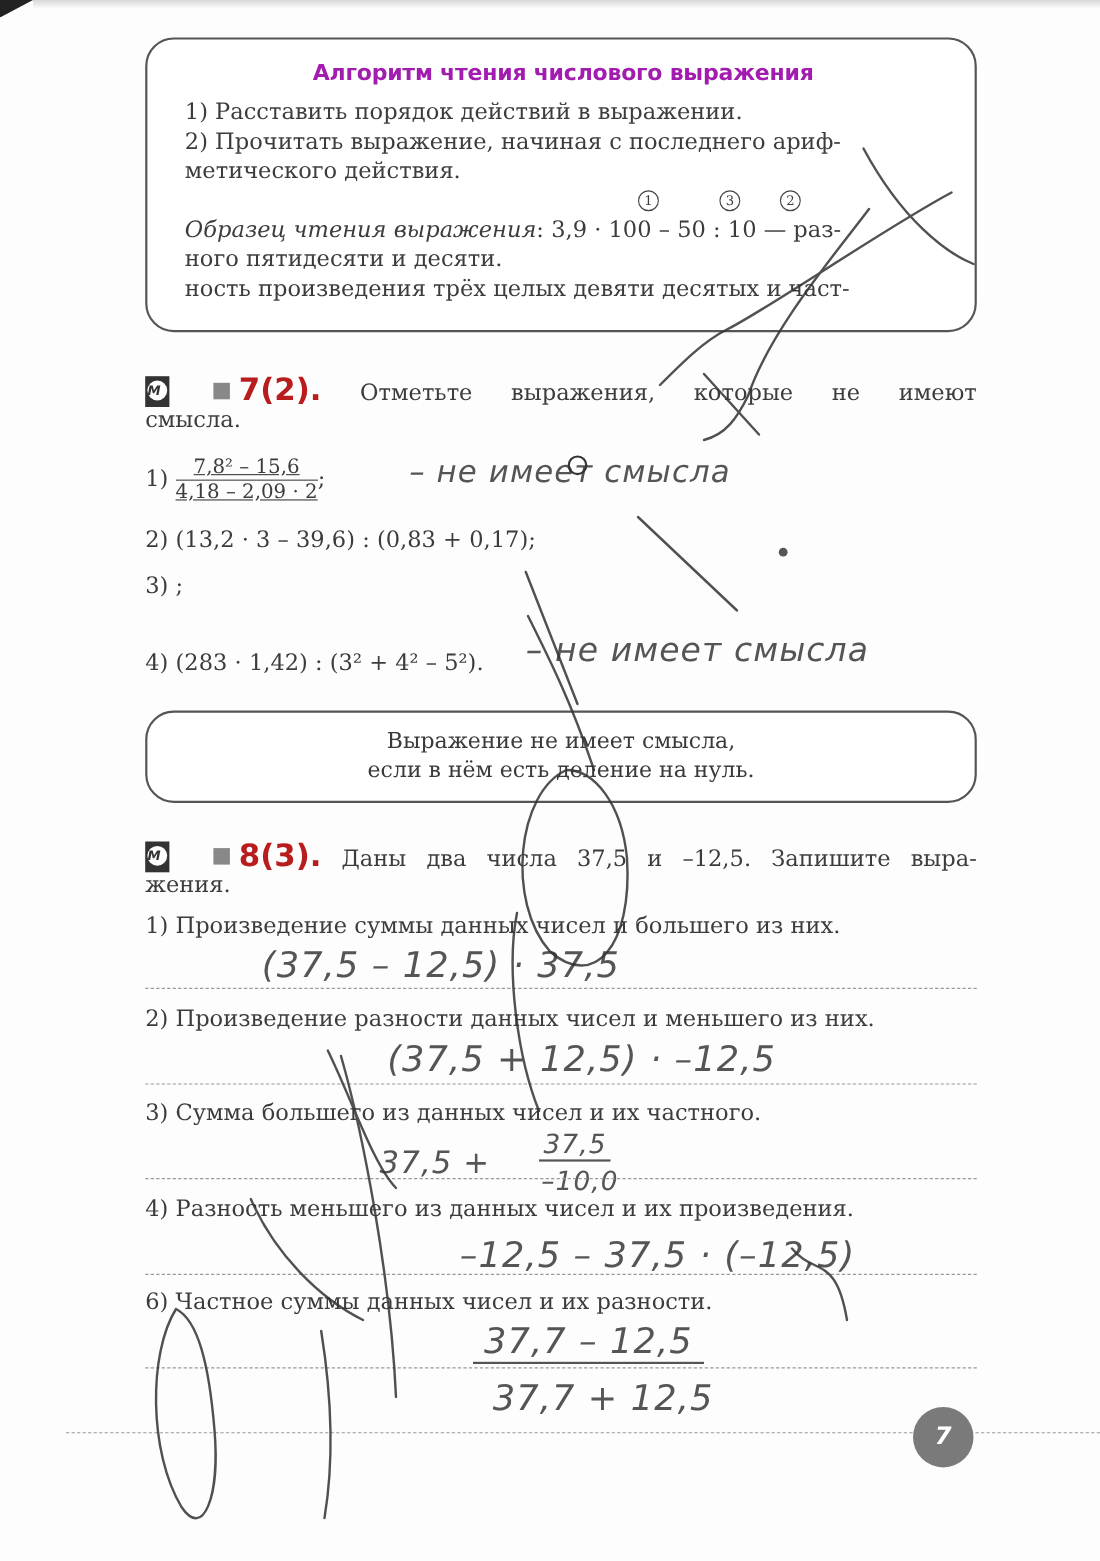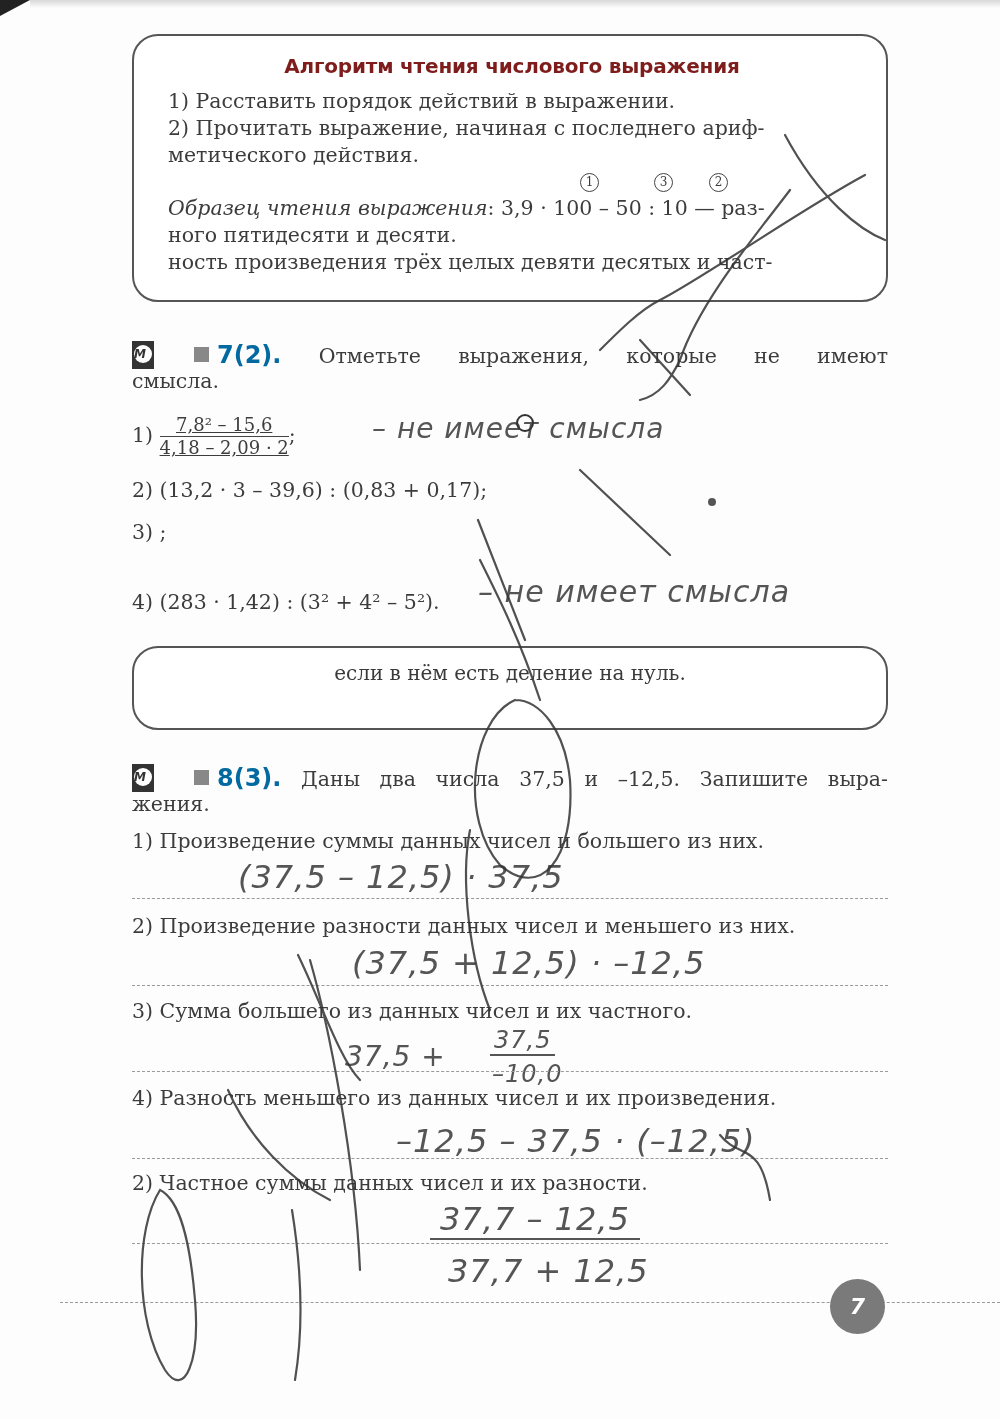--- a/index.html
+++ b/index.html
@@ -9,40 +9,40 @@
     font-family:"DejaVu Serif", "Liberation Serif", serif;
   }
   .corner { position:absolute; left:0; top:0; width:30px; height:16px; background:#222; clip-path:polygon(0 0,100% 0,0 100%); }
   .topshade { position:absolute; left:30px; top:0; width:970px; height:8px; background:linear-gradient(#d8d8d8,#fdfdfd); }
   .box {
     position:absolute; border:2.5px solid #555; border-radius:26px; background:#fff; box-sizing:border-box;
   }
   .algo { left:132px; top:34px; width:756px; height:268px; padding:18px 30px 0 34px; }
   .algo-title {
     font-family:"DejaVu Sans", "Liberation Sans", sans-serif; font-weight:bold; font-size:20px;
-    text-align:center; color:#7f1d1d; letter-spacing:-0.2px; margin-bottom:10px;
+    text-align:center; color:#a21caf; letter-spacing:-0.2px; margin-bottom:10px;
   }
   .p { font-size:20.5px; line-height:27px; color:#3c3c3c; }
   .sample { margin-top:26px; position:relative; }
   .it { font-style:italic;margin-top:11px; }
   .circ {
     position:absolute; top:-22px; width:17px; height:17px; border:1.3px solid #444; border-radius:50%;
     font-size:12px; line-height:17px; text-align:center;
   }
   .task { position:absolute; left:132px; width:756px; font-size:20.5px; line-height:27px; color:#3c3c3c; }
   .mbadge {
     display:inline-block; width:22px; height:28px; background:#333; color:#fff; vertical-align:-6px;
     position:relative; margin-right:40px;
   }
   .mbadge span {
     position:absolute; left:2px; top:4px; width:18px; height:18px; border-radius:50%; background:#fff; color:#333;
     font-family:"DejaVu Sans", sans-serif; font-weight:bold; font-style:italic; font-size:12px; line-height:18px; text-align:center;
   }
   .sq { display:inline-block; width:15px; height:15px; background:#888; margin-right:8px; vertical-align:1px; }
-  .tnum { font-family:"DejaVu Sans", "Liberation Sans", sans-serif; font-weight:bold; font-size:24px; color:#0369a1; }
+  .tnum { font-family:"DejaVu Sans", "Liberation Sans", sans-serif; font-weight:bold; font-size:28px; color:#b91c1c; }
   .justify { text-align:justify; text-align-last:justify; }
   .frac { display:inline-block; vertical-align:middle; text-align:center; font-size:18px; line-height:22px;text-decoration:underline; }
   .frac .num { border-bottom:1.5px solid #444; padding:0 2px; }
   .item { position:absolute; left:132px; font-size:20.5px; color:#3c3c3c; white-space:nowrap; }
   .hand {
     position:absolute; font-family:"DejaVu Sans", sans-serif; font-style:italic; color:#555; font-weight:300;
     white-space:nowrap; letter-spacing:1px;
   }
   .rule { position:absolute; left:132px; width:756px; height:0; border-top:1.4px dashed #9a9a9a; }
   .rule.wide { left:60px; width:940px; }
@@ -97,20 +97,21 @@
   <span>3)</span>
   <span>;</span>
 </div>
 
 <div class="item" style="top:590px">
   <span>4)</span> <span>(283 · 1,42) : (3² + 4² – 5²).</span>
 </div>
 <div class="hand" style="left:478px; top:574px; font-size:30px;">– не имеет смысла</div>
 
 <div class="box note">
+  <div>Выражение не имеет смысла,</div>
   <div>если в нём есть деление на нуль.</div>
 </div>
 
 <div class="task justify" style="top:764px">
   <span class="mbadge"><span>М</span></span><span class="sq"></span><span class="tnum">8(3).</span> <span>Даны два числа 37,5 и –12,5. Запишите выра-</span>
 </div>
 <div class="task" style="top:791px">жения.</div>
 
 <div class="item" style="top:829px">1) Произведение суммы данных чисел и большего из них.</div>
 <div class="hand" style="left:238px; top:858px; font-size:32px;">(37,5 – 12,5) · 37,5</div>
@@ -120,24 +121,24 @@
 <div class="hand" style="left:352px; top:944px; font-size:32px;">(37,5 + 12,5) · –12,5</div>
 <div class="rule" style="top:985px"></div>
 
 <div class="item" style="top:999px">3) Сумма большего из данных чисел и их частного.</div>
 <div class="hand" style="left:345px; top:1040px; font-size:28px;">37,5 +</div>
 <div class="hand" style="left:490px; top:1026px; font-size:24px; border-bottom:2px solid #555; padding:0 4px;">37,5</div>
 <div class="hand" style="left:492px; top:1060px; font-size:24px;">–10,0</div>
 <div class="rule" style="top:1071px"></div>
 
 <div class="item" style="top:1086px">4) Разность меньшего из данных чисел и их произведения.</div>
-<div class="hand" style="left:396px; top:1122px; font-size:32px;">–12,5 – 37,5 · (–12,5)</div>
+<div class="hand" style="left:418px; top:1122px; font-size:32px;">–12,5 – 37,5 · (–12,5)</div>
 <div class="rule" style="top:1158px"></div>
 
-<div class="item" style="top:1171px">2) Частное суммы данных чисел и их разности.</div>
+<div class="item" style="top:1171px">6) Частное суммы данных чисел и их разности.</div>
 <div class="hand" style="left:430px; top:1200px; font-size:32px; border-bottom:2px solid #555; padding:0 10px;">37,7 – 12,5</div>
 <div class="hand" style="left:448px; top:1252px; font-size:32px;">37,7 + 12,5</div>
 <div class="rule" style="top:1243px"></div>
 
 <div class="rule wide" style="top:1302px"></div>
 <div class="pagenum">7</div>
 
 <svg class="scribble" viewBox="0 0 1000 1419">
   <g fill="none" stroke="#333" stroke-width="2.2" stroke-linecap="round" opacity="0.85">
     <path d="M785 135 C820 200, 860 230, 885 240"></path>

